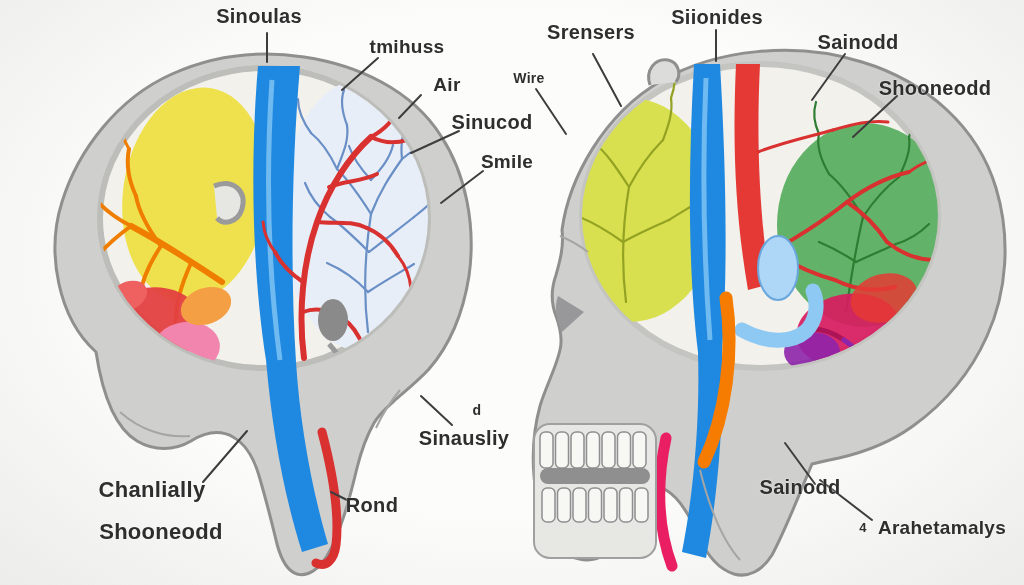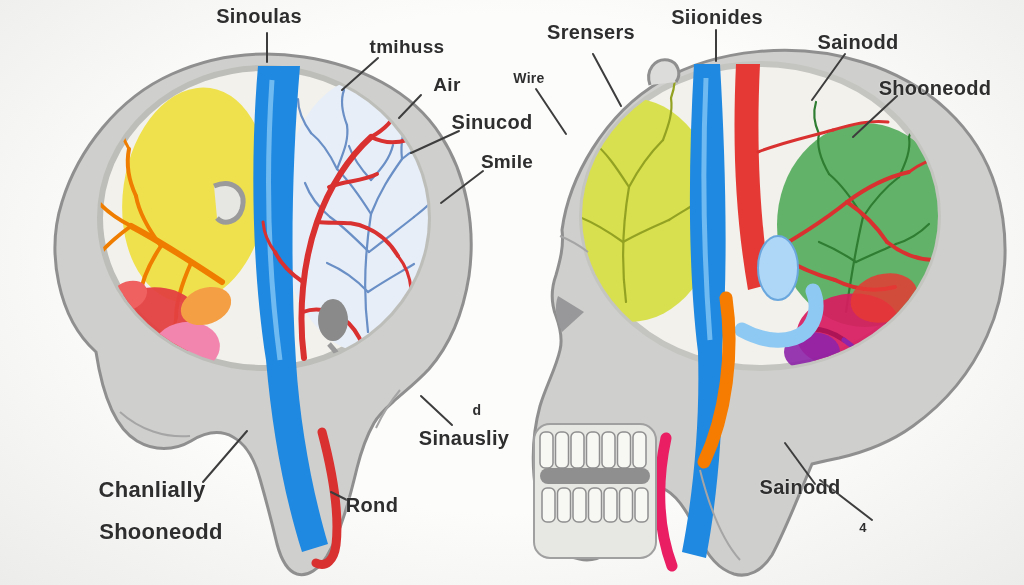--- a/index.html
+++ b/index.html
@@ -234,15 +234,16 @@
   <div class="lbl s20" style="left:717px;top:17px">Siionides</div>
   <div class="lbl s20" style="left:858px;top:42px">Sainodd</div>
   <div class="lbl s20" style="left:935px;top:88px">Shooneodd</div>
   <div class="lbl s14" style="left:477px;top:410px">d</div>
   <div class="lbl s20" style="left:464px;top:438px">Sinausliy</div>
   <div class="lbl s20" style="left:372px;top:505px">Rond</div>
   <div class="lbl s22" style="left:152px;top:490px">Chanlially</div>
   <div class="lbl s22" style="left:161px;top:532px">Shooneodd</div>
   <div class="lbl s20" style="left:800px;top:487px">Sainodd</div>
   <div class="lbl s13" style="left:863px;top:527px">4</div>
+  <div class="lbl s19" style="left:942px;top:528px">Arahetamalys</div>
 </div>
 
 </div>
 
 </body></html>

